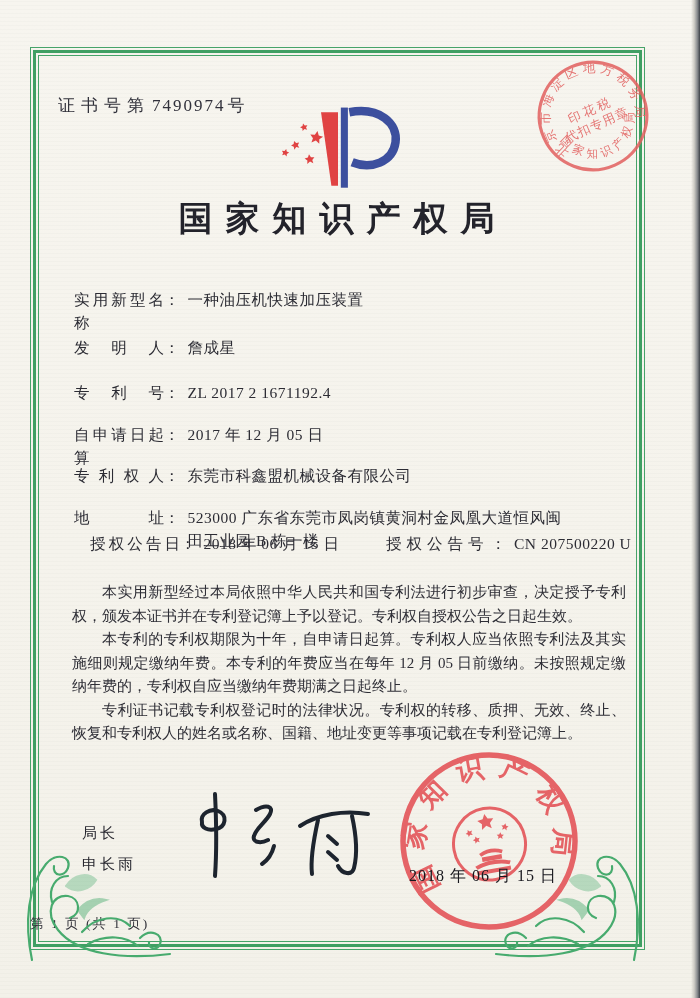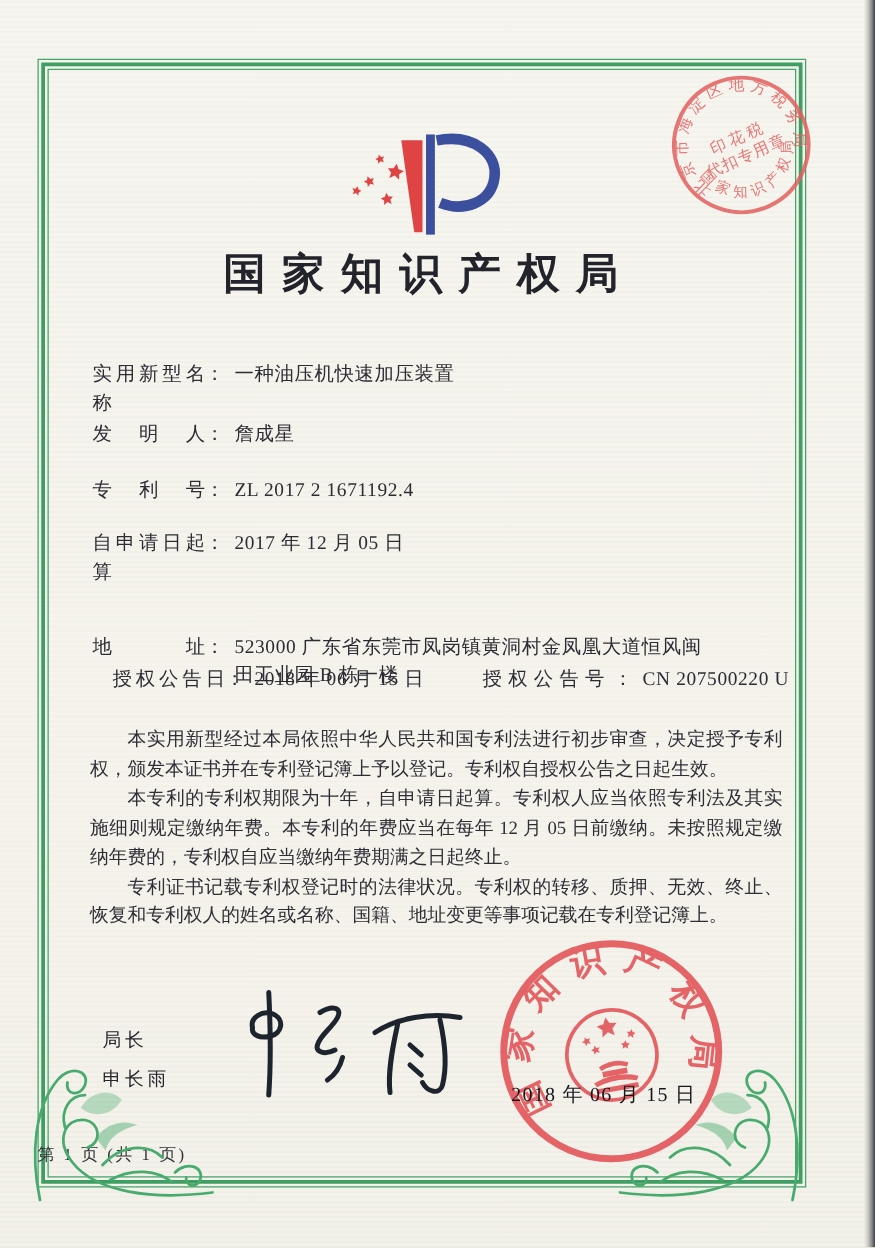--- a/index.html
+++ b/index.html
@@ -73,20 +73,23 @@
       <path d="M10,158 C2,120 6,84 24,62 C34,50 50,54 46,66 C42,76 30,74 32,64"></path>
       <path d="M60,130 C74,114 96,112 108,124"></path>
       <path d="M66,142 C84,132 104,134 116,144"></path>
       <path d="M30,100 C26,86 34,74 46,74"></path>
       <path d="M118,136 C128,126 142,132 138,142 C135,149 126,147 127,140"></path>
       <path d="M44,84 C52,72 66,70 74,78 C68,88 54,92 44,84" fill="#47ab6e" opacity="0.35"></path>
       <path d="M56,108 q12,-14 28,-10 q-18,6 -22,18 z" fill="#47ab6e" opacity="0.45"></path>
     </g>
   </svg>
 
+  <div class="abs cert-no">
+    <span class="sp">证书号第</span><span class="num">7490974</span><span class="sp">号</span>
+  </div>
 
   <svg class="abs tax-stamp" viewBox="0 0 112 112">
     <circle cx="56" cy="56" r="51" fill="none" stroke="#e2605f" stroke-width="3"></circle>
     <defs>
       <path id="taxArcTop" d="M 20.8,76.2 A 41,41 0 1 1 91.2,76.2" fill="none"></path>
       <path id="taxArcBottom" d="M 19.4,67.5 A 38,38 0 0 0 92.6,67.5" fill="none"></path>
     </defs>
     <text font-size="12" letter-spacing="4" fill="#e2605f">
       <textPath href="#taxArcTop" startOffset="50%" text-anchor="middle">北京市海淀区地方税务局</textPath>
     </text>
@@ -119,20 +122,23 @@
     <span class="flabel">发明人</span><span class="fcolon">：</span><span class="fvalue">詹成星</span>
   </div>
   <div class="field-row" style="top:288px;">
     <span class="flabel">实用新型名称</span><span class="fcolon">：</span><span class="fvalue">一种油压机快速加压装置</span>
   </div>
   <div class="field-row" style="top:381px;">
     <span class="flabel">专利号</span><span class="fcolon">：</span><span class="fvalue">ZL 2017 2 1671192.4</span>
   </div>
   <div class="field-row" style="top:423px;">
     <span class="flabel">自申请日起算</span><span class="fcolon">：</span><span class="fvalue">2017 年 12 月 05 日</span>
+  </div>
+  <div class="field-row" style="top:464px;">
+    <span class="flabel">专利权人</span><span class="fcolon">：</span><span class="fvalue">东莞市科鑫盟机械设备有限公司</span>
   </div>
   <div class="field-row" style="top:506px;">
     <span class="flabel">地址</span><span class="fcolon">：</span><span class="fvalue addr">523000 广东省东莞市凤岗镇黄洞村金凤凰大道恒风闽田工业园 B 栋一楼</span>
   </div>
   <div class="field-row" style="top:532px;margin-left:16px;">
     <span class="flabel">授权公告日</span><span class="fcolon">：</span><span class="fvalue">2018 年 06 月 15 日</span>
     <span class="grant-no-pair">
       <span class="flabel2">授权公告号</span><span class="fcolon">：</span><span class="fvalue">CN 207500220 U</span>
     </span>
   </div>

